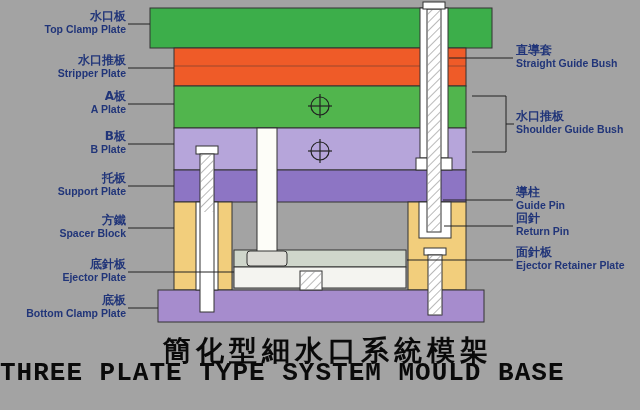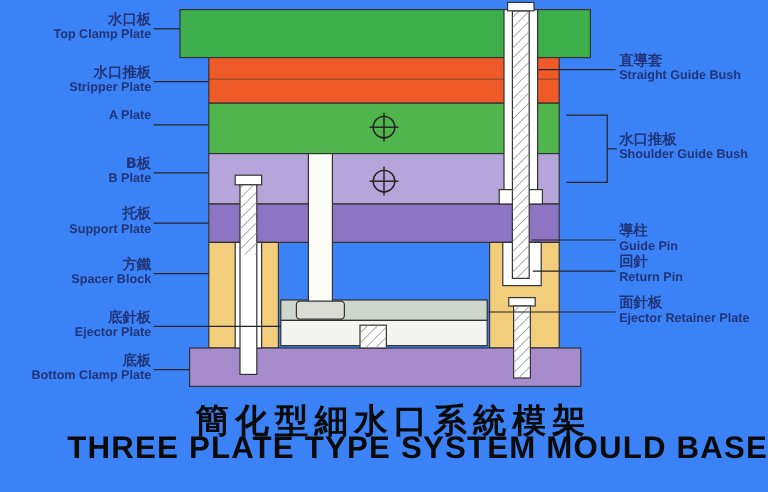--- a/index.html
+++ b/index.html
@@ -1,30 +1,30 @@
 <!DOCTYPE html>
 <html><head>
 <meta charset="utf-8">
 <style>
   html,body{margin:0;padding:0;background:#fff;}
-  .stage{position:relative;width:640px;height:410px;background:#3b82f6;overflow:hidden;
+  .stage{position:relative;width:640px;height:410px;background:#a3a3a3;overflow:hidden;
          font-family:"DejaVu Sans",sans-serif;}
   .stage svg{position:absolute;left:0;top:0;}
   .labels{position:absolute;left:0;top:0;width:640px;height:340px;font-weight:bold;}
   .lbl{position:absolute;}
   .lbl .cn{display:block;font-size:12px;line-height:13px;font-family:"DejaVu Sans",sans-serif;}
   .lbl .en{display:block;font-size:10.5px;line-height:12px;font-family:Liberation Sans, sans-serif;}
   .lbl.left{left:0;width:126px;text-align:right;}
   .lbl.right{left:516px;width:122px;text-align:left;}
   .title-cn{position:absolute;left:16px;right:0;top:332px;text-align:center;
             font-size:28px;font-weight:bold;letter-spacing:5px;color:#111;
             font-family:"DejaVu Sans",sans-serif;}
-  .title-en{position:absolute;left:0;right:0;top:358px;text-align:right;
+  .title-en{position:absolute;left:0;right:0;top:358px;text-align:left;
             font-size:26px;font-weight:bold;letter-spacing:1px;color:#000;
-            font-family:Liberation Sans, sans-serif;}
+            font-family:Liberation Mono, monospace;}
 </style>
 </head>
 <body>
 
 <div class="stage">
 
   <svg width="640" height="410" viewBox="0 0 640 410">
     <defs>
       <pattern id="hatch" patternUnits="userSpaceOnUse" width="6" height="6" patternTransform="rotate(45)">
         <line x1="0" y1="0" x2="0" y2="6" stroke="#8a8a8a" stroke-width="1.2"></line>
@@ -98,20 +98,21 @@
 
     <div class="lbl left" style="top:10px">
       <span class="cn">水口板</span>
       <span class="en">Top Clamp Plate</span>
     </div>
     <div class="lbl left" style="top:54px">
       <span class="cn">水口推板</span>
       <span class="en">Stripper Plate</span>
     </div>
     <div class="lbl left" style="top:90px">
+      <span class="cn">A板</span>
       <span class="en">A Plate</span>
     </div>
     <div class="lbl left" style="top:130px">
       <span class="cn">B板</span>
       <span class="en">B Plate</span>
     </div>
     <div class="lbl left" style="top:172px">
       <span class="cn">托板</span>
       <span class="en">Support Plate</span>
     </div>

